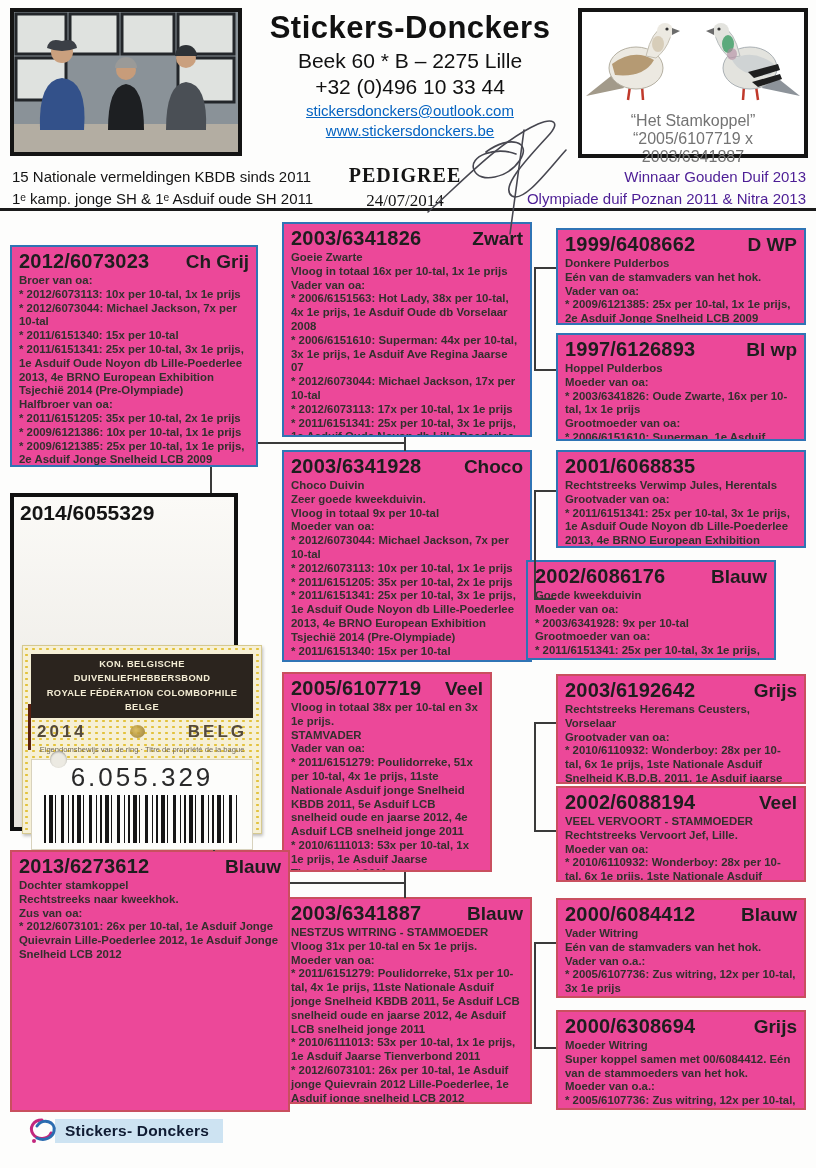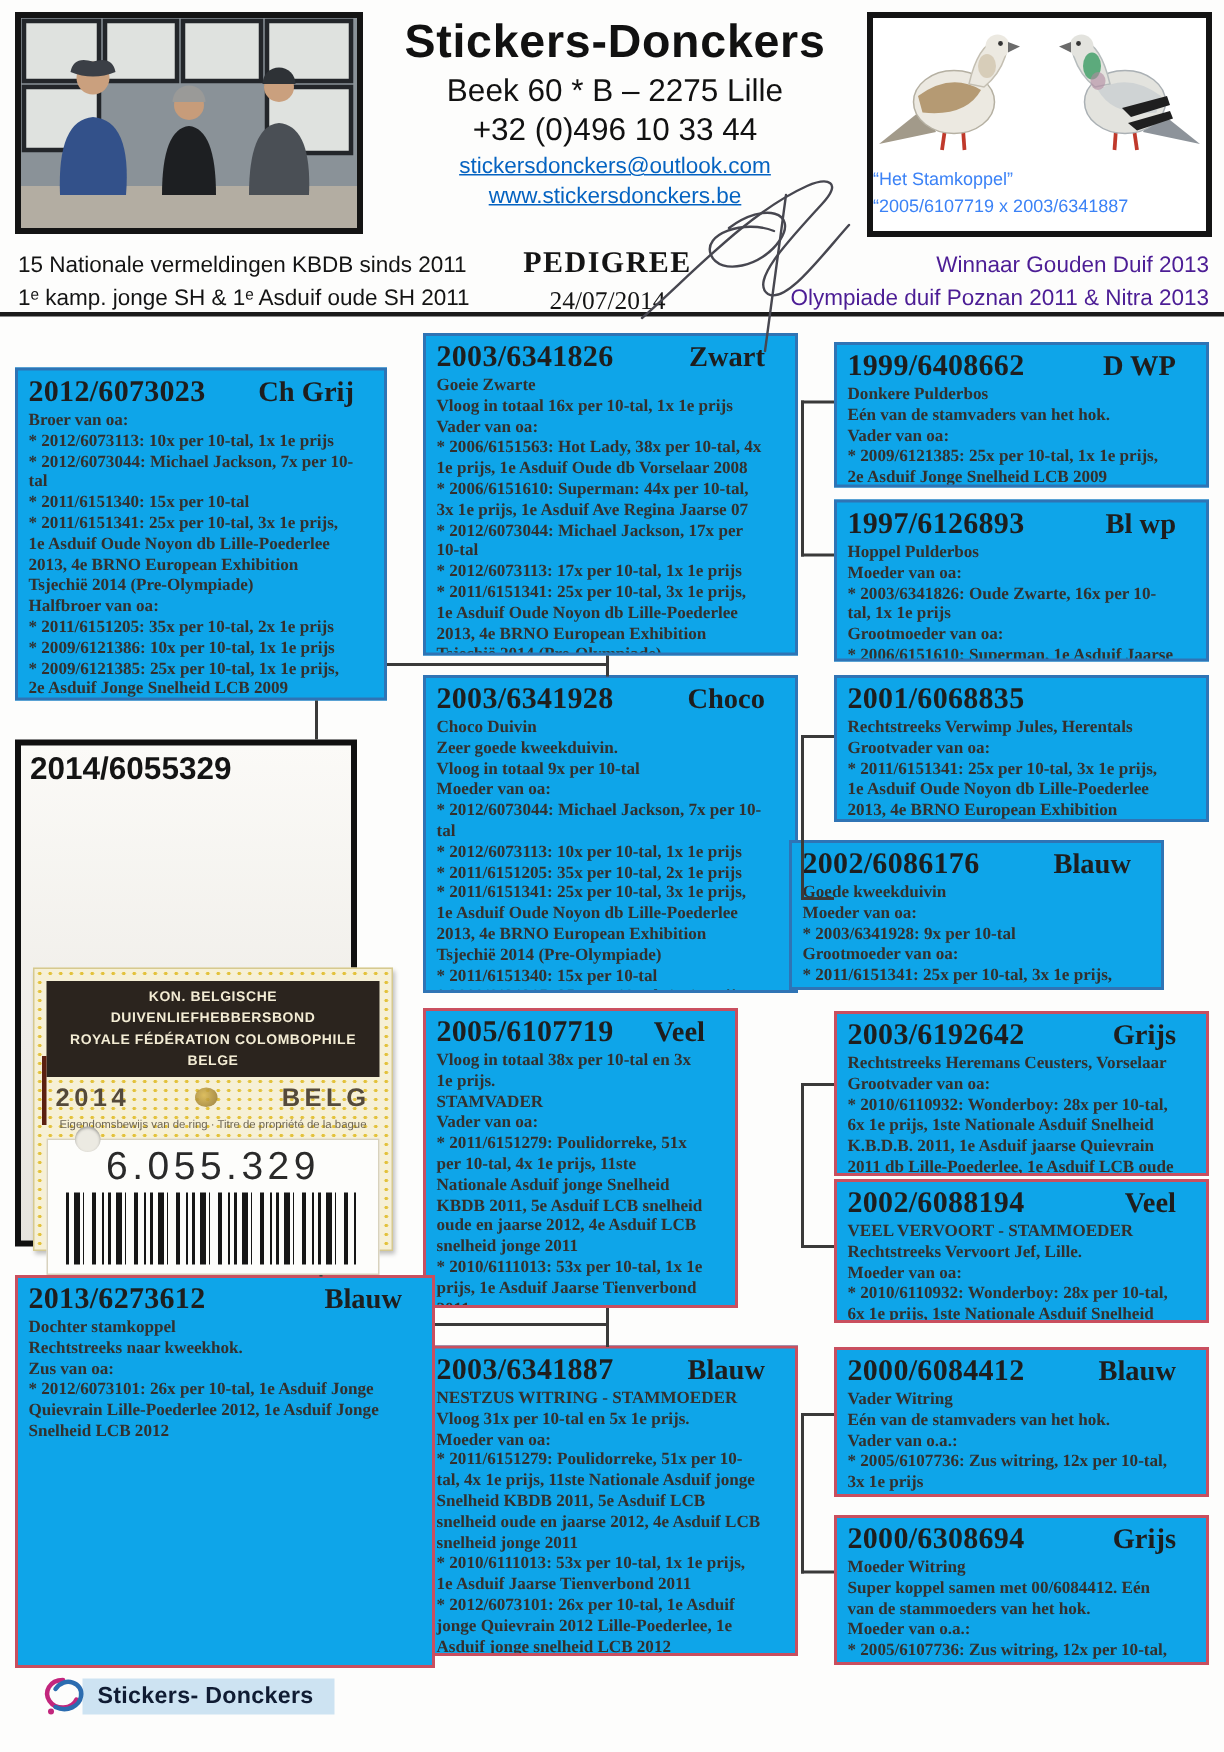--- a/index.html
+++ b/index.html
@@ -6,32 +6,32 @@
   #page{position:relative;width:816px;height:1168px;background:#fdfdfc;overflow:hidden;
         font-family:"Liberation Sans",sans-serif;color:#1c1c1c;}
   
   .photo-box{position:absolute;left:10px;top:8px;width:232px;height:148px;border:4px solid #141414;background:#8a9298;box-sizing:border-box;}
   .title-block{position:absolute;left:248px;top:10px;width:324px;text-align:center;}
   .main-title{font-size:31px;font-weight:600;letter-spacing:.5px;color:#111;}
   .addr{font-size:21px;margin-top:3px;color:#111;}
   .phone{font-size:21px;margin-top:2px;color:#111;}
   .link{display:block;font-size:15px;margin-top:3px;color:#0563c1;text-decoration:underline;cursor:pointer;}
   .pigeon-box{position:absolute;left:578px;top:8px;width:230px;height:150px;border:4px solid #141414;background:#fff;box-sizing:border-box;}
-  .pg-cap{position:absolute;left:0;width:100%;font-size:12px;color:#3b82f6;}
+  .pg-cap{position:absolute;left:0;width:100%;text-align:center;font-size:16px;color:#737373;}
   
   .sub-left{position:absolute;left:12px;top:166px;width:330px;font-size:15px;line-height:1.45;color:#141414;}
   .ped-block{position:absolute;left:330px;top:164px;width:150px;text-align:center;font-family:"Liberation Serif",serif;}
   .ped-title{font-size:20px;font-weight:bold;letter-spacing:1px;color:#141414;}
   .ped-date{font-size:17px;margin-top:4px;color:#141414;}
   .sub-right{position:absolute;right:10px;top:166px;width:340px;font-size:15px;line-height:1.45;text-align:right;color:#4c1d95;}
   .rule{position:absolute;left:0;top:208px;width:816px;height:2.5px;background:#1b1b1b;}
   .sig{position:absolute;left:420px;top:112px;width:180px;height:125px;z-index:5;pointer-events:none;}
   
-  .pbox{position:absolute;background:#0ea5e9;box-sizing:border-box;padding:3px 20px 2px 7px;overflow:hidden;
-        font-family:Liberation Serif, serif;}
+  .pbox{position:absolute;background:#ec4899;box-sizing:border-box;padding:3px 7px 2px 7px;overflow:hidden;
+        font-family:Liberation Sans, sans-serif;}
   .pbox.blue{border:2.5px solid #2f74b5;}
   .pbox.red{border:2.5px solid #c94f5f;}
   .pb-head{display:flex;justify-content:space-between;align-items:baseline;margin-bottom:1px;}
   .pb-ring{font-size:20px;font-weight:bold;color:#1e1e1e;letter-spacing:.2px;}
   .pb-color{font-size:19px;font-weight:bold;color:#1e1e1e;}
   .pb-line{font-size:11.4px;line-height:1.21;color:#33302e;font-weight:600;}
   
   .subject-box{position:absolute;left:10px;top:493px;width:228px;height:338px;border:4px solid #101010;background:linear-gradient(180deg,#fbfaf7 0%,#efede8 60%,#e7e4dd 100%);box-sizing:border-box;}
   .subject-ring{font-family:Liberation Sans, sans-serif;font-size:21px;font-weight:bold;color:#141414;padding:4px 6px;}
   .ring-label{position:absolute;left:22px;top:645px;width:238px;height:187px;z-index:3;

